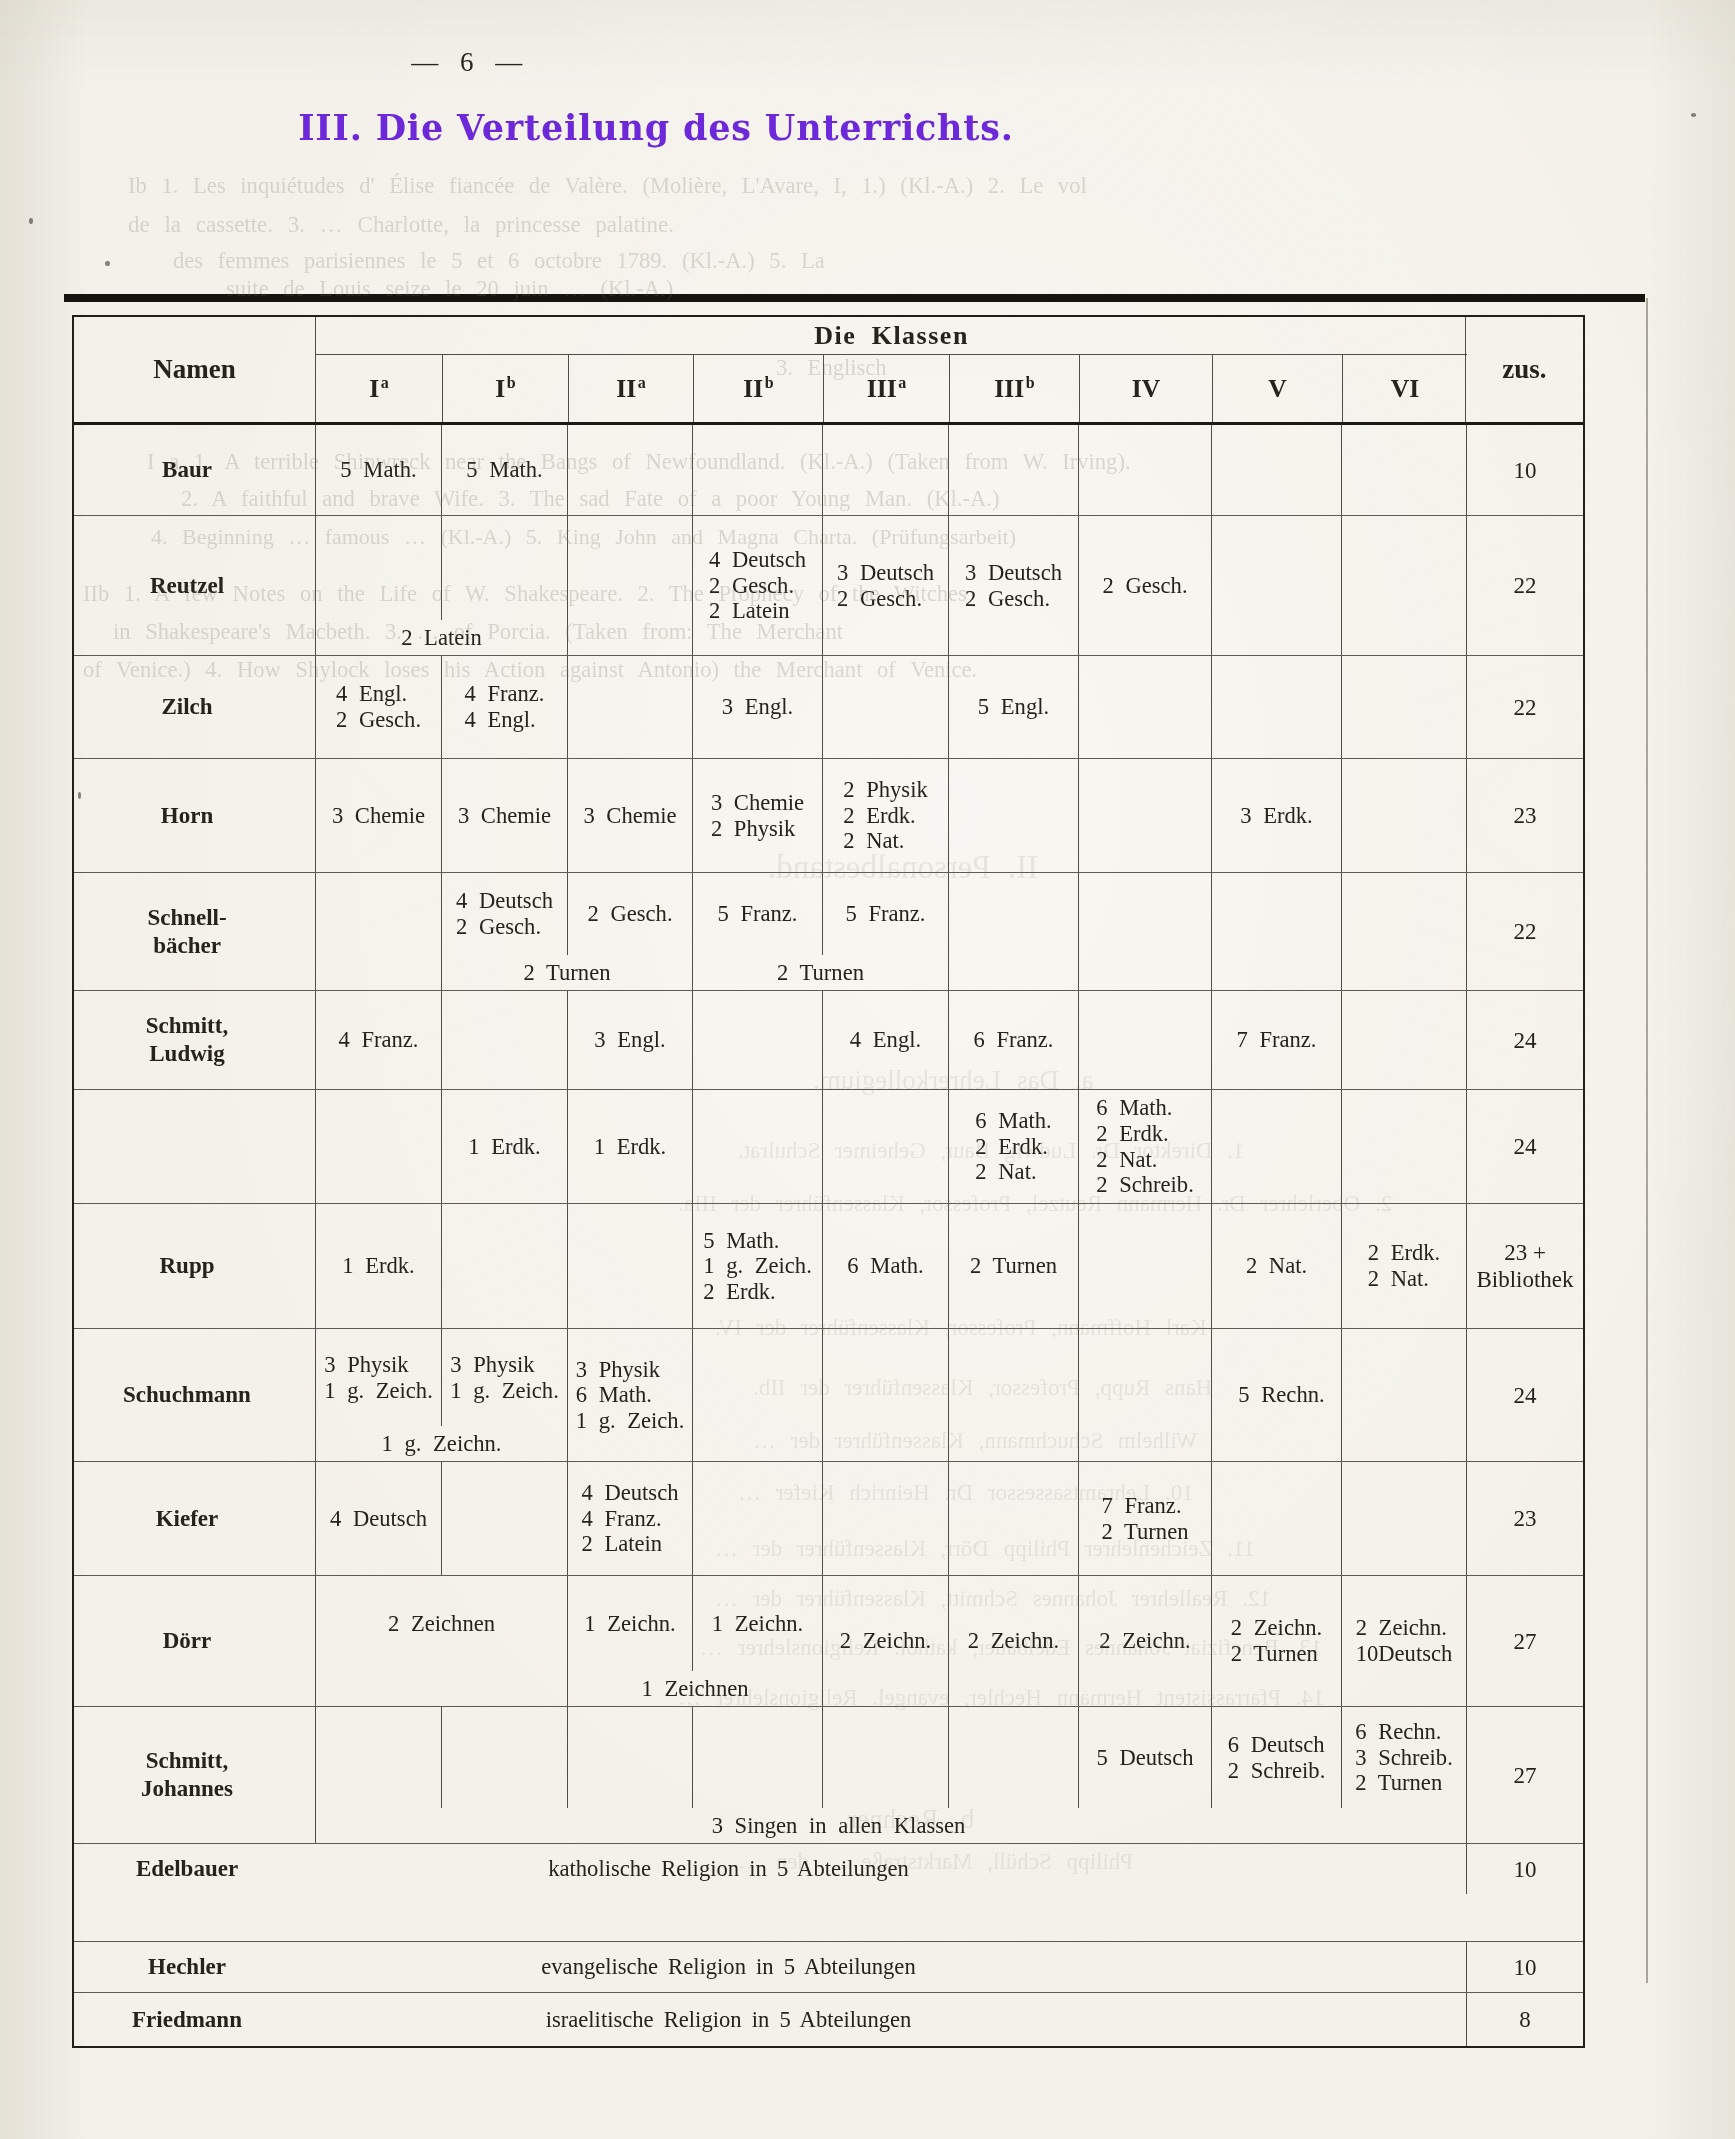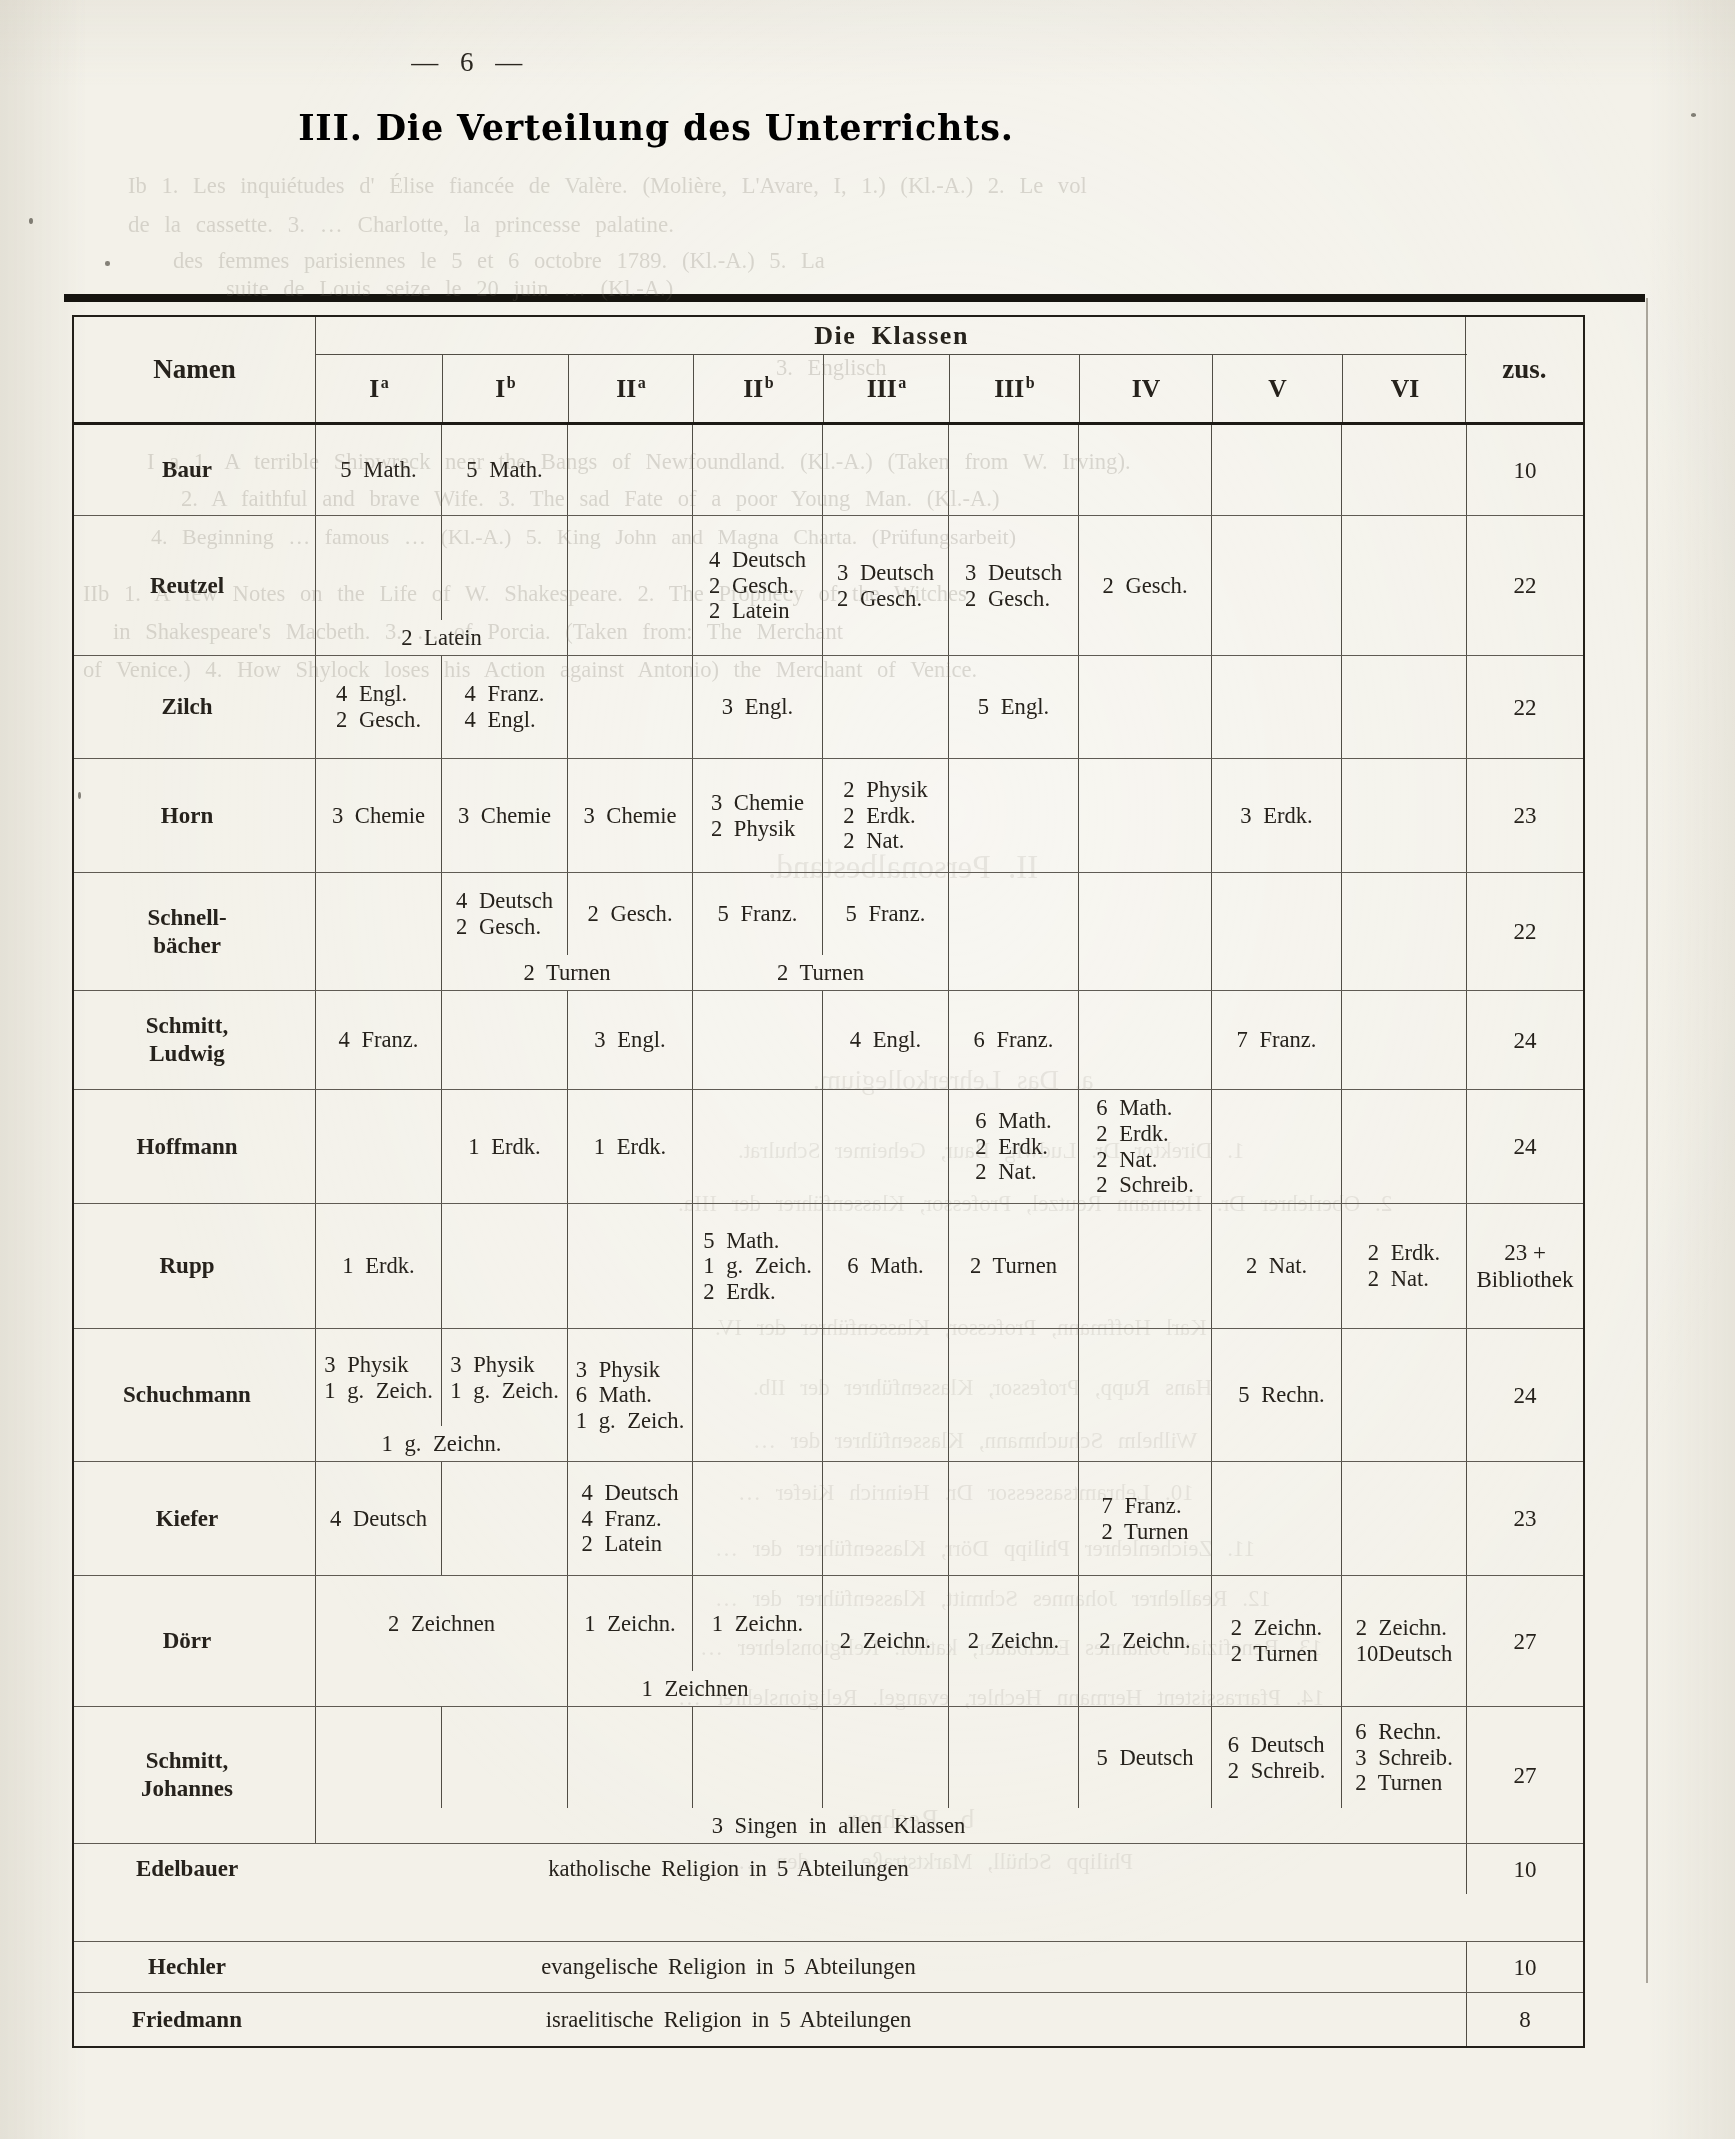--- a/index.html
+++ b/index.html
@@ -9,21 +9,21 @@
     background-image:
       radial-gradient(ellipse at 55% 38%, rgba(255,255,255,.40), rgba(255,255,255,0) 62%),
       linear-gradient(90deg, rgba(203,198,184,.38), rgba(0,0,0,0) 5%, rgba(0,0,0,0) 95%, rgba(203,198,184,.30)),
       linear-gradient(180deg, rgba(210,205,192,.25), rgba(0,0,0,0) 4%);
     font-family:"Liberation Serif","DejaVu Serif",serif;
     color:#26221c;
   }
   .pagehead{position:absolute;top:47px;left:0;width:941px;text-align:center;
     font-size:27px;letter-spacing:7.5px;color:#2b2720;}
   .pagetitle{position:absolute;top:107px;left:0;width:1312px;text-align:center;
-    font-family:"DejaVu Serif",serif;font-weight:700;font-size:35px;letter-spacing:0.8px;color:#000000;}
+    font-family:"DejaVu Serif",serif;font-weight:700;font-size:35px;letter-spacing:0.8px;color:#6d28d9;}
   .toprule{position:absolute;left:64px;top:294px;width:1581px;height:7.5px;background:#16140f;}
   .edgeline{position:absolute;left:1646px;top:298px;width:1.5px;height:1685px;background:rgba(82,74,60,.45);}
 
   .table{position:absolute;left:72px;top:315px;width:1509px;border:2.3px solid #221f19;}
   .thead{display:grid;grid-template-columns:241px 1151px 117px;height:105px;
     border-bottom:3.8px solid #1d1a15;}
   .h-name,.h-zus{display:flex;align-items:center;justify-content:center;font-weight:700;font-size:27px;}
   .h-classes{border-left:1.5px solid rgba(52,48,40,.85);border-right:1.5px solid rgba(52,48,40,.85);
     display:grid;grid-template-rows:38px 1fr;}
   .h-classes-title{display:flex;align-items:center;justify-content:center;font-weight:700;font-size:26px;
@@ -293,23 +293,20 @@
           <div class="lines">
             <div>7 Franz.</div>
           </div>
         </div>
         <div class="cell" style="grid-area: 1 / 10 / -1;"></div>
         <div class="zuscell" style="grid-area: 1 / 11 / -1;">
           <div>24</div>
         </div>
       </div>
       <div class="trow" style="grid-template-columns: 241px 126px 126px 125px 130px 126px 130px 133px 130px 125px 117px; height: 113px; grid-template-rows: 1fr;">
-        <div class="namecell" style="grid-area: 1 / 1 / -1;">
-          <div>Hoffmann</div>
-        </div>
         <div class="cell" style="grid-area: 1 / 2 / -1;"></div>
         <div class="cell" style="grid-area: 1 / 3 / -1;">
           <div class="lines">
             <div>1 Erdk.</div>
           </div>
         </div>
         <div class="cell" style="grid-area: 1 / 4 / -1;">
           <div class="lines">
             <div>1 Erdk.</div>
           </div>

